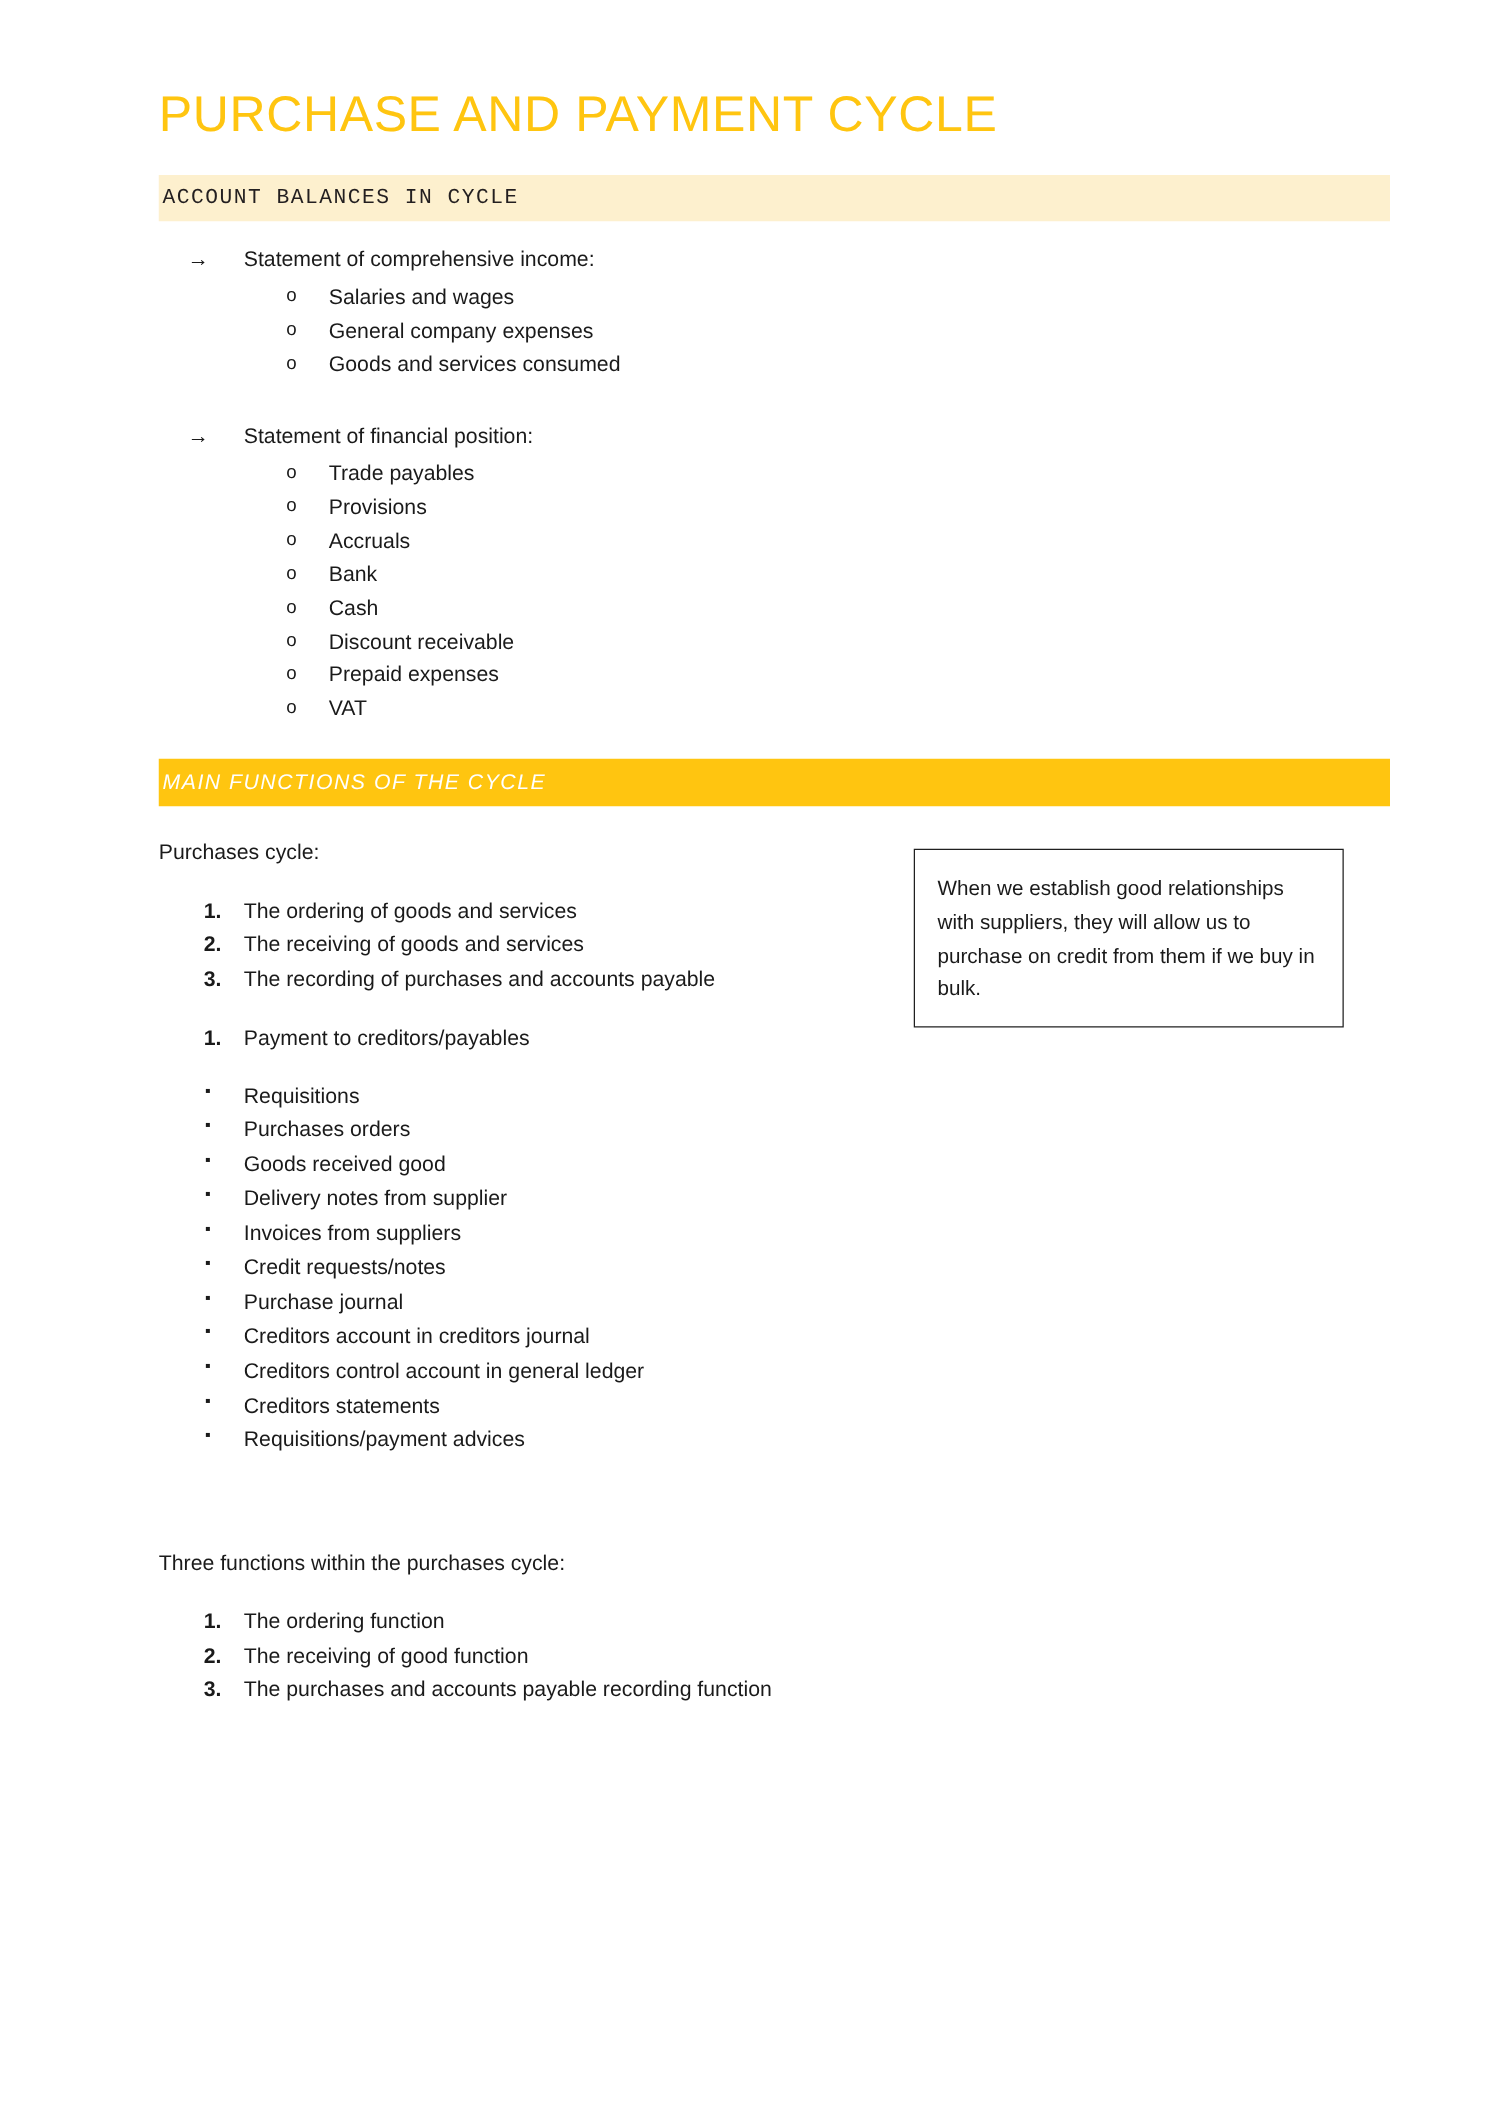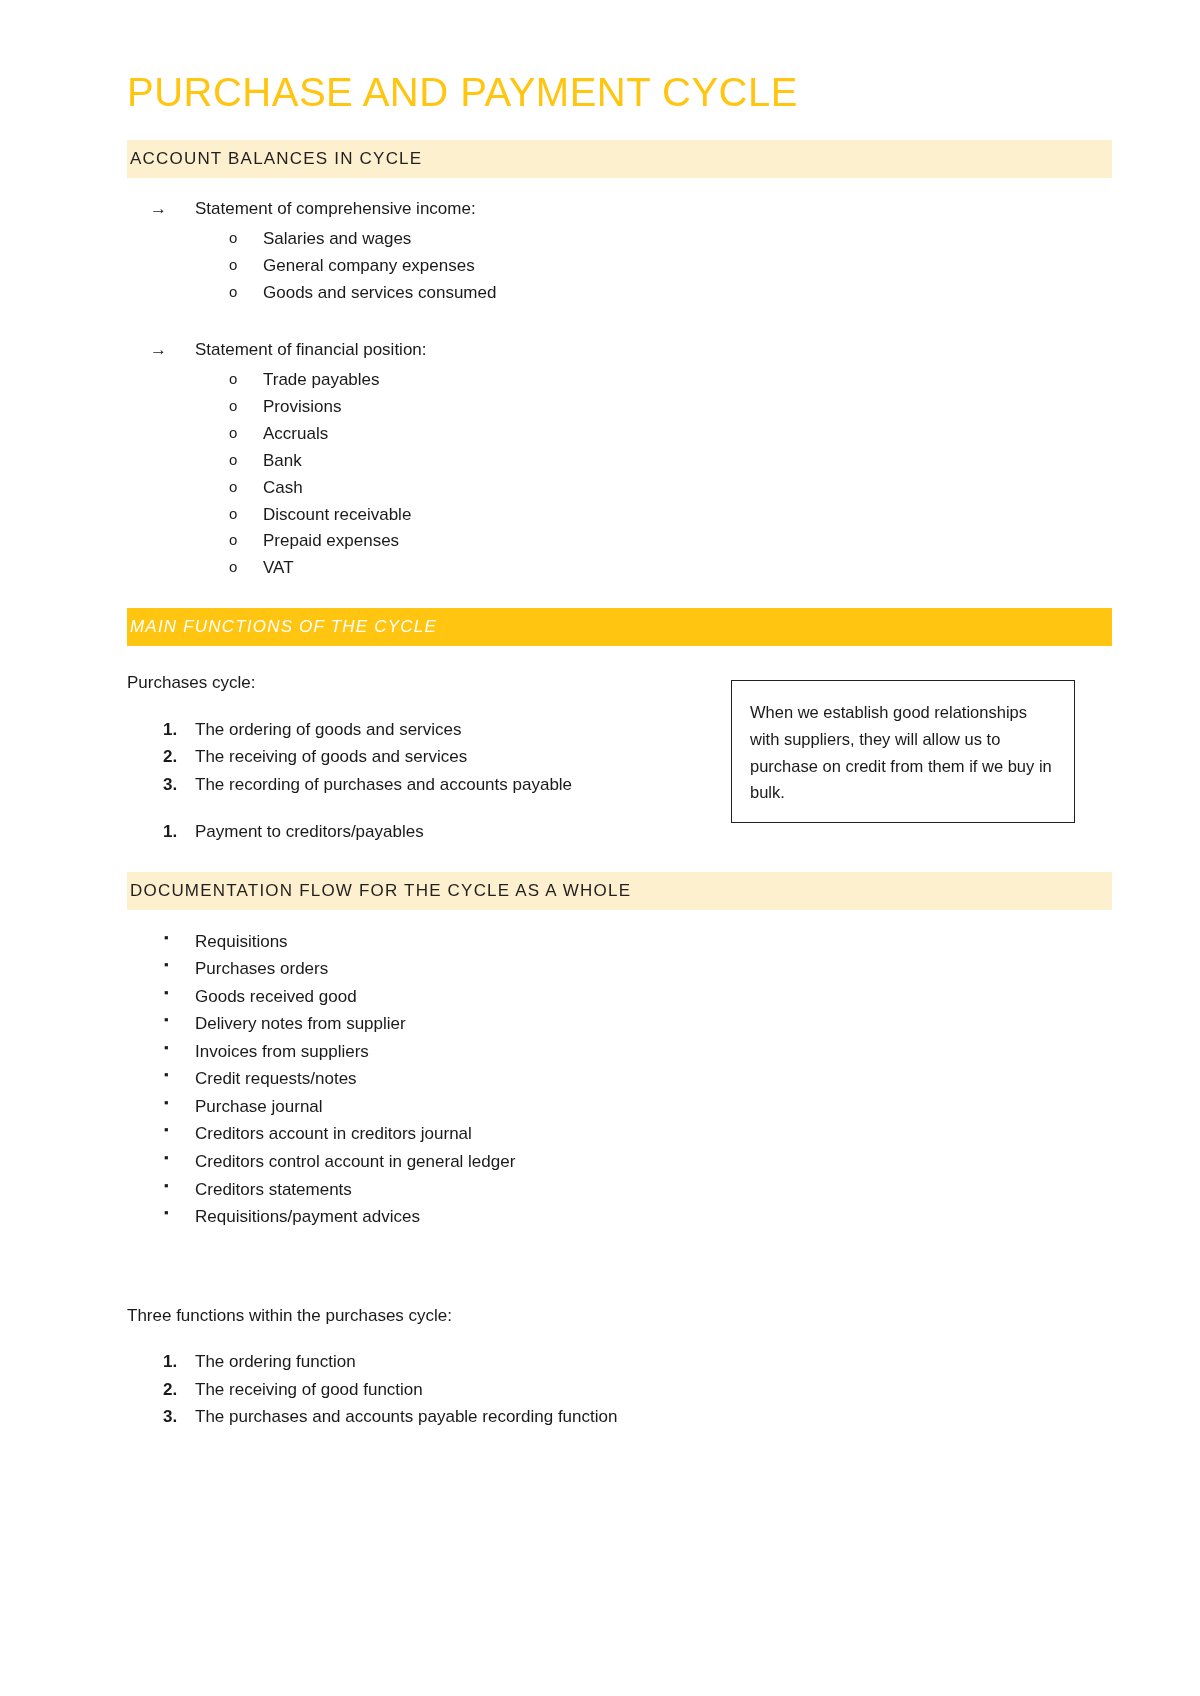--- a/index.html
+++ b/index.html
@@ -44,20 +44,21 @@
     width: 985px;
     padding: 9px 0 9px 3px;
     margin: 26px 0 0 0;
     font-size: 17px;
     letter-spacing: 1.2px;
     font-weight: 400;
   }
   .bar-light {
     background: #FDF0CE;
     color: #231f20;
+    font-family: Liberation Mono, monospace;
   }
   .bar-solid {
     background: #FFC510;
     color: #ffffff;
     font-style: italic;
   }
 
   
   ul, ol {
     margin: 0;
@@ -256,21 +257,20 @@
       <ol class="num-list">
         <li>
           <span class="marker">1.</span>
           <span>Payment to creditors/payables</span>
         </li>
       </ol>
 
       <div class="callout">When we establish good relationships with suppliers, they will allow us to purchase on credit from them if we buy in bulk.</div>
     </div>
 
-    <div class="bar bar-light">DOCUMENTATION FLOW FOR THE CYCLE AS A WHOLE</div>
 
     <ul class="sq-list">
       <li>
         <span class="marker">▪</span>
         <span>Requisitions</span>
       </li>
       <li>
         <span class="marker">▪</span>
         <span>Purchases orders</span>
       </li>

